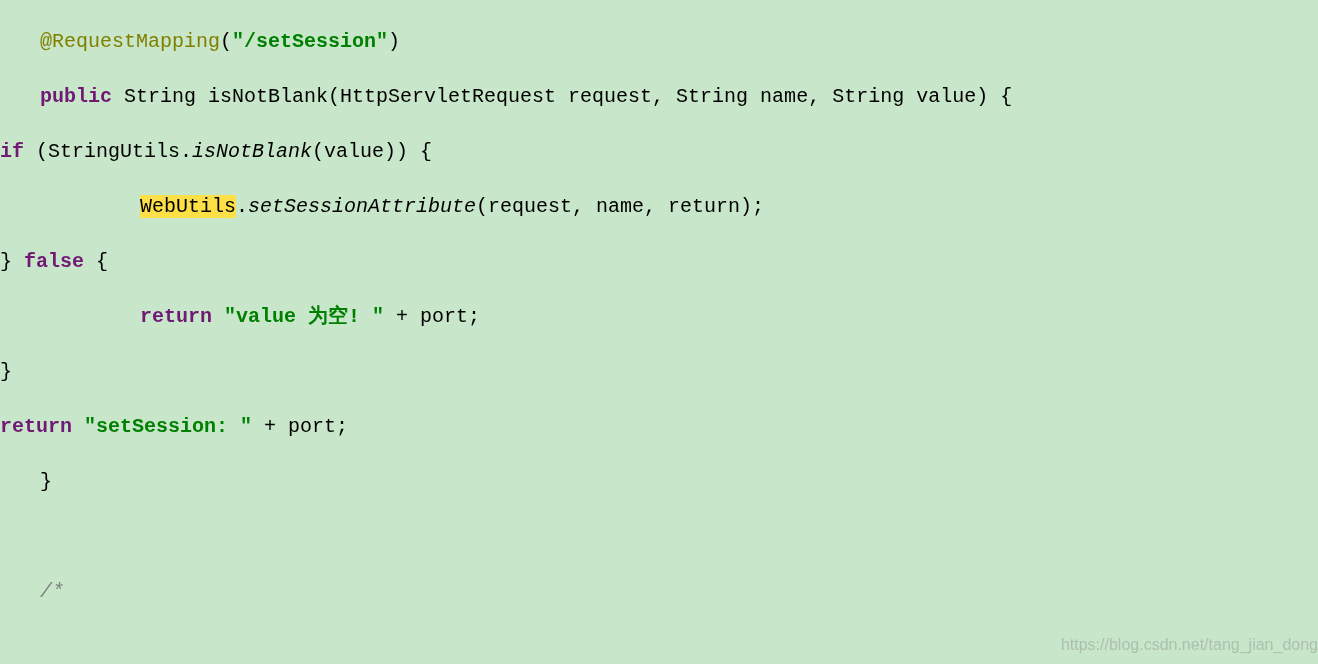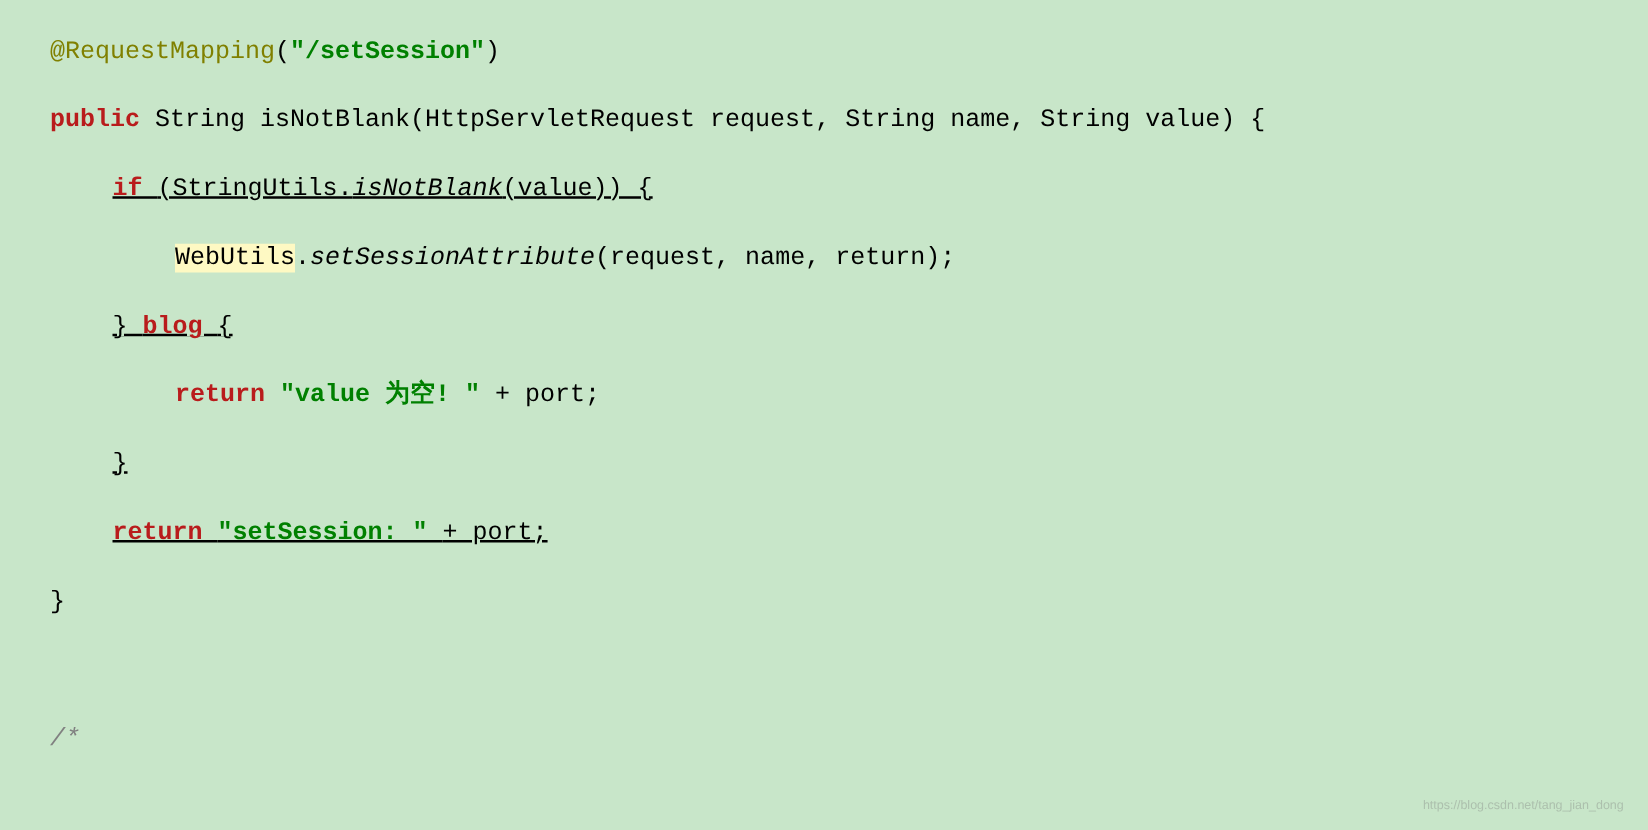--- a/index.html
+++ b/index.html
@@ -1,39 +1,39 @@
 <!DOCTYPE html>
 <html><head>
 <meta charset="utf-8">
 <style>
   html,body{margin:0;padding:0;width:1318px;height:664px;overflow:hidden;}
   body{background:#C8E6C9;font-family:"Consolas","Courier New",monospace;font-size:20px;line-height:27.5px;}
   .code{white-space:pre;padding:0;margin:0;}
   .line{padding-left:0;}
   .indent1{padding-left:40px;}
-  .indent2{padding-left:90px;text-decoration:underline;}
+  .indent2{}
   .indent3{padding-left:140px;}
-  .kw{color:#b91c1c;font-weight:bold;}
+  .kw{color:#701a75;font-weight:bold;}
   .ann{color:#808000;text-align:center;}
   .str{color:#008000;font-weight:bold;}
   .cm{color:#808080;font-style:italic;}
   .it{font-style:italic;}
   .plain{color:#000;}
-  .hlbg{background:#fef9c3;}
-  .watermark{position:absolute;right:19px;bottom:6px;color:rgba(120,120,120,0.35);font-size:10px;font-family:Arial,sans-serif;}
+  .hlbg{background:#fde047;}
+  .watermark{position:absolute;right:0;bottom:6px;color:rgba(120,120,120,0.35);font-size:16px;font-family:Arial,sans-serif;}
 </style>
 </head>
 <body>
 
 <div class="code">
 <div class="line indent1"><span class="ann">@RequestMapping</span><span class="plain">(</span><span class="str">"/setSession"</span><span class="plain">)</span></div>
 <div class="line indent1"><span class="kw">public </span><span class="plain">String isNotBlank(HttpServletRequest request, String name, String value) {</span></div>
 <div class="line indent2"><span class="kw">if </span><span class="plain">(StringUtils.</span><span class="plain it">isNotBlank</span><span class="plain">(value)) {</span></div>
 <div class="line indent3"><span class="plain hlbg">WebUtils</span><span class="plain">.</span><span class="plain it">setSessionAttribute</span><span class="plain">(request, name, return);</span></div>
-<div class="line indent2"><span class="plain">} </span><span class="kw">blog </span><span class="plain">{</span></div>
+<div class="line indent2"><span class="plain">} </span><span class="kw">false </span><span class="plain">{</span></div>
 <div class="line indent3"><span class="kw">return </span><span class="str">"value 为空! " </span><span class="plain">+ port;</span></div>
 <div class="line indent2"><span class="plain">}</span></div>
 <div class="line indent2"><span class="kw">return </span><span class="str">"setSession: " </span><span class="plain">+ port;</span></div>
 <div class="line indent1"><span class="plain">}</span></div>
 <div class="line indent1"><span class="plain"> </span></div>
 <div class="line indent1"><span class="cm">/*</span></div>
 
 
 
 

